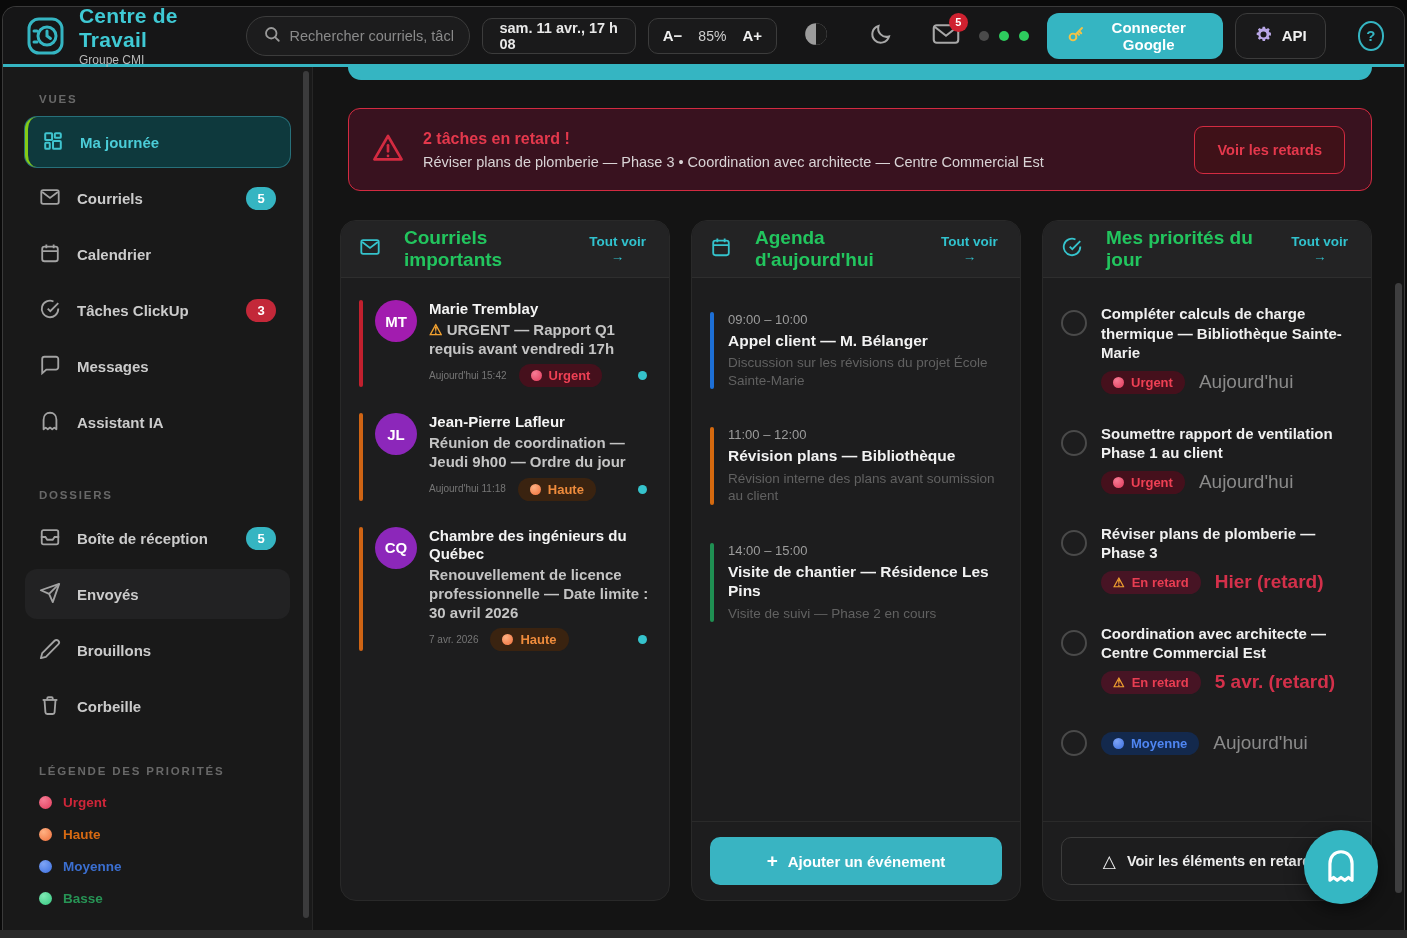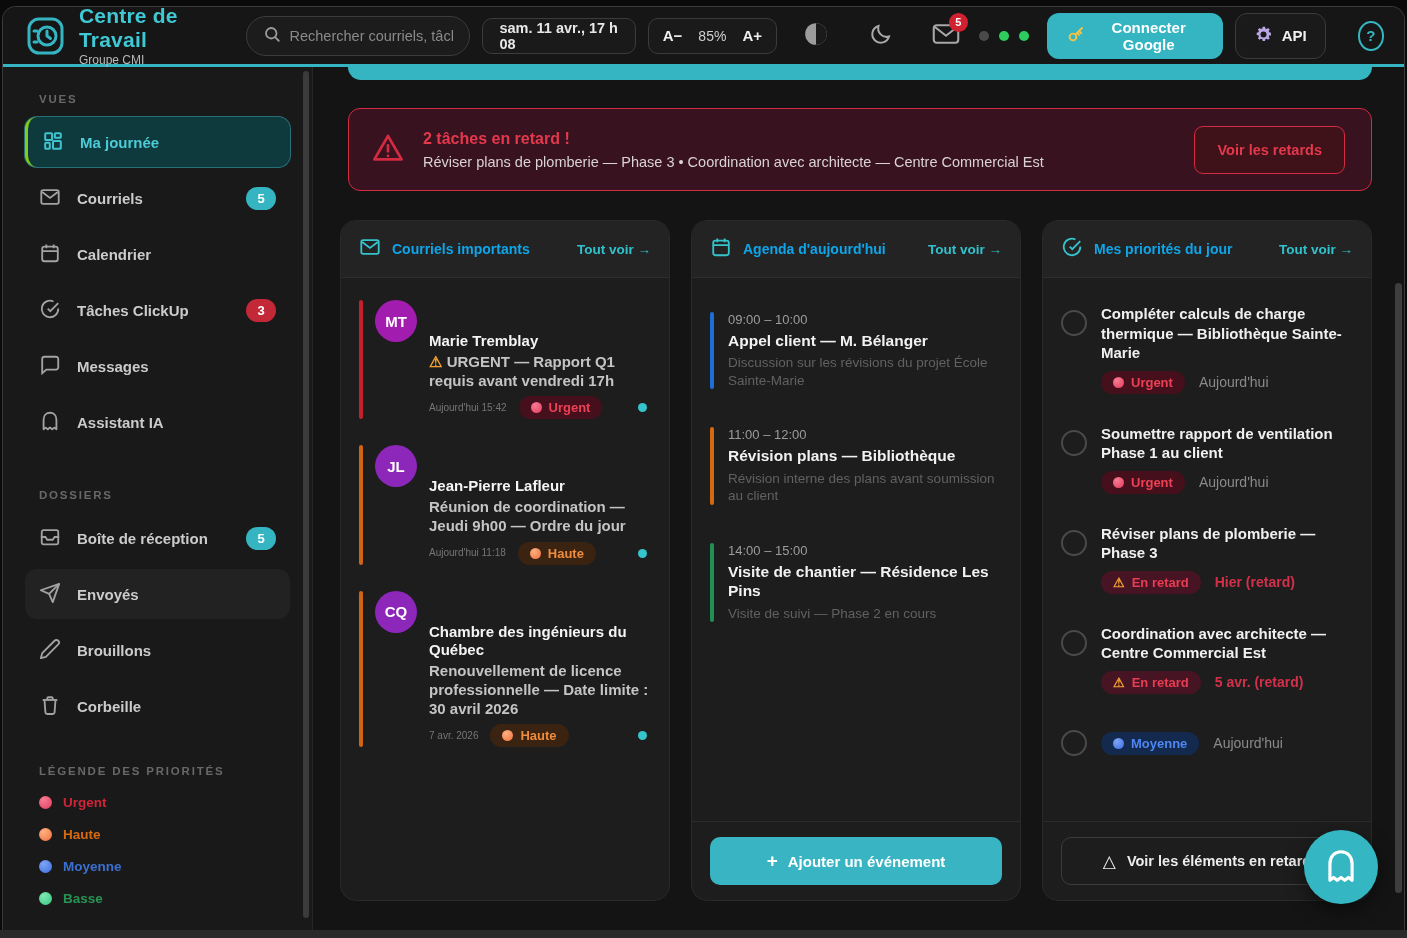--- a/index.html
+++ b/index.html
@@ -57,32 +57,32 @@
   .page-scroll { position:absolute; right:2px; top:216px; width:7px; height:610px; background:#3e3e3f; border-radius:4px; }
 
   .alert { position:absolute; top:41px; left:35px; right:32px; height:83px; background:#39121f; border:1.5px solid #d32b41; border-radius:12px; display:flex; align-items:center; gap:18px; padding:0 26px 0 22px; }
   .alert-title { color:#e4384c; font-size:16px; font-weight:bold; margin-bottom:6px; }
   .alert-text { color:#d9d3d5; font-size:14.5px; }
   .alert-btn { margin-left:auto; height:48px; padding:0 22px; background:#3f1118; border:1.5px solid #d32b41; border-radius:9px; color:#e4384c; font-size:14.5px; font-weight:bold; cursor:pointer; }
 
   .cards { position:absolute; top:153px; left:27px; right:32px; height:681px; display:flex; gap:21px; }
   .card { flex:1; background:#1d1d1e; border:1px solid #292929; border-radius:16px; display:flex; flex-direction:column; overflow:hidden; min-width:0; }
   .card-head { height:57px; flex:0 0 auto; display:flex; align-items:center; gap:11px; padding:0 18px; background:#232324; border-bottom:1px solid #2e2e2e; }
-  .card-title { color:#0ea5e9; font-size:14px; font-weight:bold; }
+  .card-title { color:#22c55e; font-size:19px; font-weight:bold;margin-left:12px; }
   .see-all { margin-left:auto; background:none; border:none; color:#31c2ce; font-size:13.5px; font-weight:bold; cursor:pointer; }
   .card-body { flex:1; padding:22px 18px 14px; overflow:hidden; }
   .card-foot { flex:0 0 auto; border-top:1px solid #2a2a2a; padding:15px 18px; }
 
   
   .email { display:flex; gap:12px; margin-bottom:26px; cursor:pointer; }
   .e-bar { width:4px; border-radius:4px; align-self:stretch; flex:0 0 auto; }
   .bar-red { background:#c1202e; } .bar-orange { background:#cf6414; }
   .avatar { width:42px; height:42px; border-radius:50%; color:#fff; font-size:15px; font-weight:bold; display:flex; align-items:center; justify-content:center; flex:0 0 auto; }
   .av-blue { background:#a21caf; } .av-purple { background:#8c27ba; }
-  .e-name { color:#f4f4f4; font-size:15px; font-weight:bold; line-height:1.25;margin-top:32px; }
+  .e-name { color:#f4f4f4; font-size:15px; font-weight:bold; line-height:1.25; }
   .e-subj { color:#c4c4c4; font-size:15px; font-weight:bold; line-height:1.25; margin-top:2px; }
   .warn { color:#f0a030; }
   .e-meta { display:flex; align-items:center; gap:12px; margin-top:6px; }
   .e-date { color:#767676; font-size:10px; line-height:1.4; }
   .udot { width:9px; height:9px; border-radius:50%; background:#35c3cc; margin-left:auto; margin-right:4px; flex:0 0 auto; }
 
   .pbadge { border-radius:999px; padding:4px 12px; font-size:13px; font-weight:bold; display:inline-flex; align-items:center; gap:7px; white-space:nowrap; flex:0 0 auto; }
   .pdot { width:11px; height:11px; border-radius:50%; }
   .b-urgent { background:#45101c; color:#ee4054; } .b-urgent .pdot { background:radial-gradient(circle at 35% 30%, #f77c95, #e23b5b); }
   .b-haute { background:#3a2310; color:#ee8b3c; } .b-haute .pdot { background:radial-gradient(circle at 35% 30%, #ffb183, #ef6f3a); }
@@ -97,21 +97,21 @@
   .ev-title { color:#f2f2f2; font-size:15.5px; font-weight:bold; margin:4px 0 4px; line-height:1.25; }
   .ev-desc { color:#616161; font-size:13.5px; line-height:1.3; }
   .btn-add { width:100%; height:48px; background:#39b4c2; border:none; border-radius:10px; color:#fff; font-size:15px; font-weight:bold; display:flex; align-items:center; justify-content:center; gap:10px; cursor:pointer; }
   .plus-g { font-size:19px; font-weight:bold; }
 
   
   .task { display:flex; gap:14px; margin-bottom:30px; cursor:pointer; }
   .chk { width:26px; height:26px; border-radius:50%; border:2px solid #4a4a4a; flex:0 0 auto; margin-top:6px; background:none; cursor:pointer; }
   .t-title { color:#f0f0f0; font-size:15px; font-weight:bold; line-height:1.3; }
   .t-meta { display:flex; align-items:center; gap:14px; margin-top:8px; }
-  .t-due { color:#8a8a8a; font-size:14px; }
+  .t-due { color:#8a8a8a; font-size:19px; }
   .t-due.late { color:#d3304a; font-weight:bold; }
   .btn-late { width:100%; height:48px; background:none; border:1px solid #3c3c3c; border-radius:10px; color:#ececec; font-size:14.5px; font-weight:bold; display:flex; align-items:center; justify-content:center; gap:11px; cursor:pointer; }
   .tri { font-size:17px; font-weight:normal; }
 
   .fab { position:absolute; right:26px; bottom:26px; width:74px; height:74px; border-radius:50%; background:#35b7c3; border:none; display:flex; align-items:center; justify-content:center; cursor:pointer; box-shadow:0 6px 18px rgba(0,0,0,.5); }
 </style>
 </head>
 <body>
 
 <div class="window">

